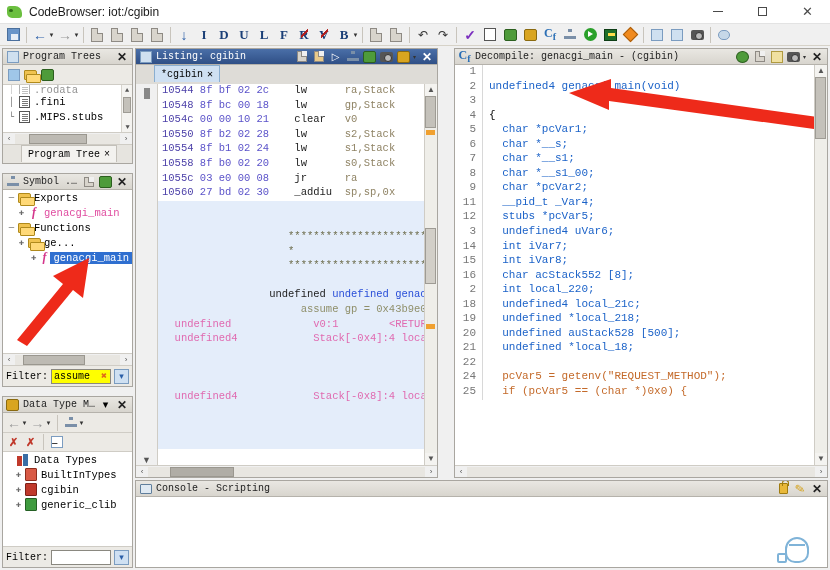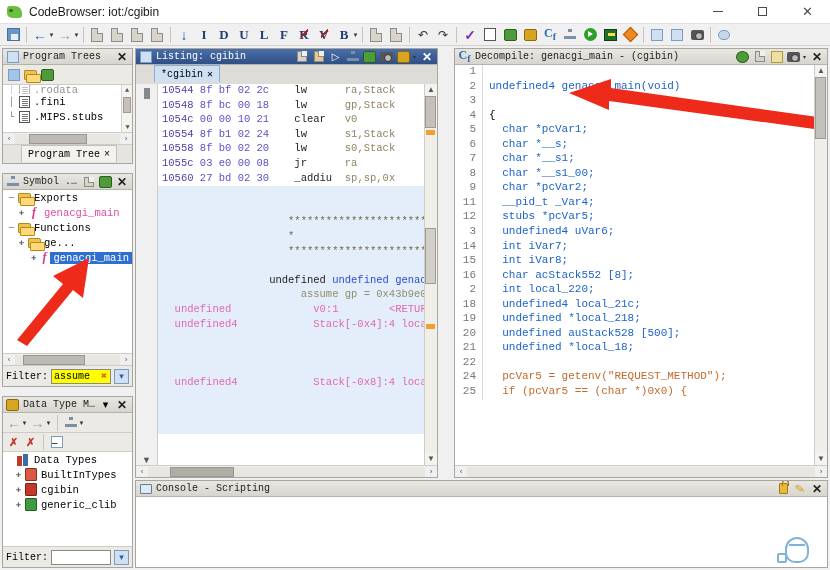--- a/index.html
+++ b/index.html
@@ -602,20 +602,21 @@
           <div class="listing-body">
             <div class="lmargin">
               <span class="lmark"></span>
               <span style="flex:1"></span>
               <span class="larrow">▼</span>
             </div>
             <div class="lcode">
               <div class="lrow"><span class="addr">10544</span> <span class="bytes">8f bf 02 2c</span>    <span class="mnem">lw</span>      <span class="op">ra,Stack</span></div>
               <div class="lrow"><span class="addr">10548</span> <span class="bytes">8f bc 00 18</span>    <span class="mnem">lw</span>      <span class="op">gp,Stack</span></div>
               <div class="lrow"><span class="addr">1054c</span> <span class="bytes">00 00 10 21</span>    <span class="mnem">clear</span>   <span class="op">v0</span></div>
+              <div class="lrow"><span class="addr">10550</span> <span class="bytes">8f b2 02 28</span>    <span class="mnem">lw</span>      <span class="op">s2,Stack</span></div>
               <div class="lrow"><span class="addr">10554</span> <span class="bytes">8f b1 02 24</span>    <span class="mnem">lw</span>      <span class="op">s1,Stack</span></div>
               <div class="lrow"><span class="addr">10558</span> <span class="bytes">8f b0 02 20</span>    <span class="mnem">lw</span>      <span class="op">s0,Stack</span></div>
               <div class="lrow"><span class="addr">1055c</span> <span class="bytes">03 e0 00 08</span>    <span class="mnem">jr</span>      <span class="op">ra</span></div>
               <div class="lrow"><span class="addr">10560</span> <span class="bytes">27 bd 02 30</span>    <span class="mnem">_addiu</span>  <span class="op">sp,sp,0x</span></div>
               <div class="lrow hl">&nbsp;</div>
               <div class="lrow hl">&nbsp;</div>
               <div class="lrow hl">                    <span class="star">************************</span></div>
               <div class="lrow hl">                    <span class="star">*</span></div>
               <div class="lrow hl">                    <span class="star">************************</span></div>
               <div class="lrow hl">&nbsp;</div>

